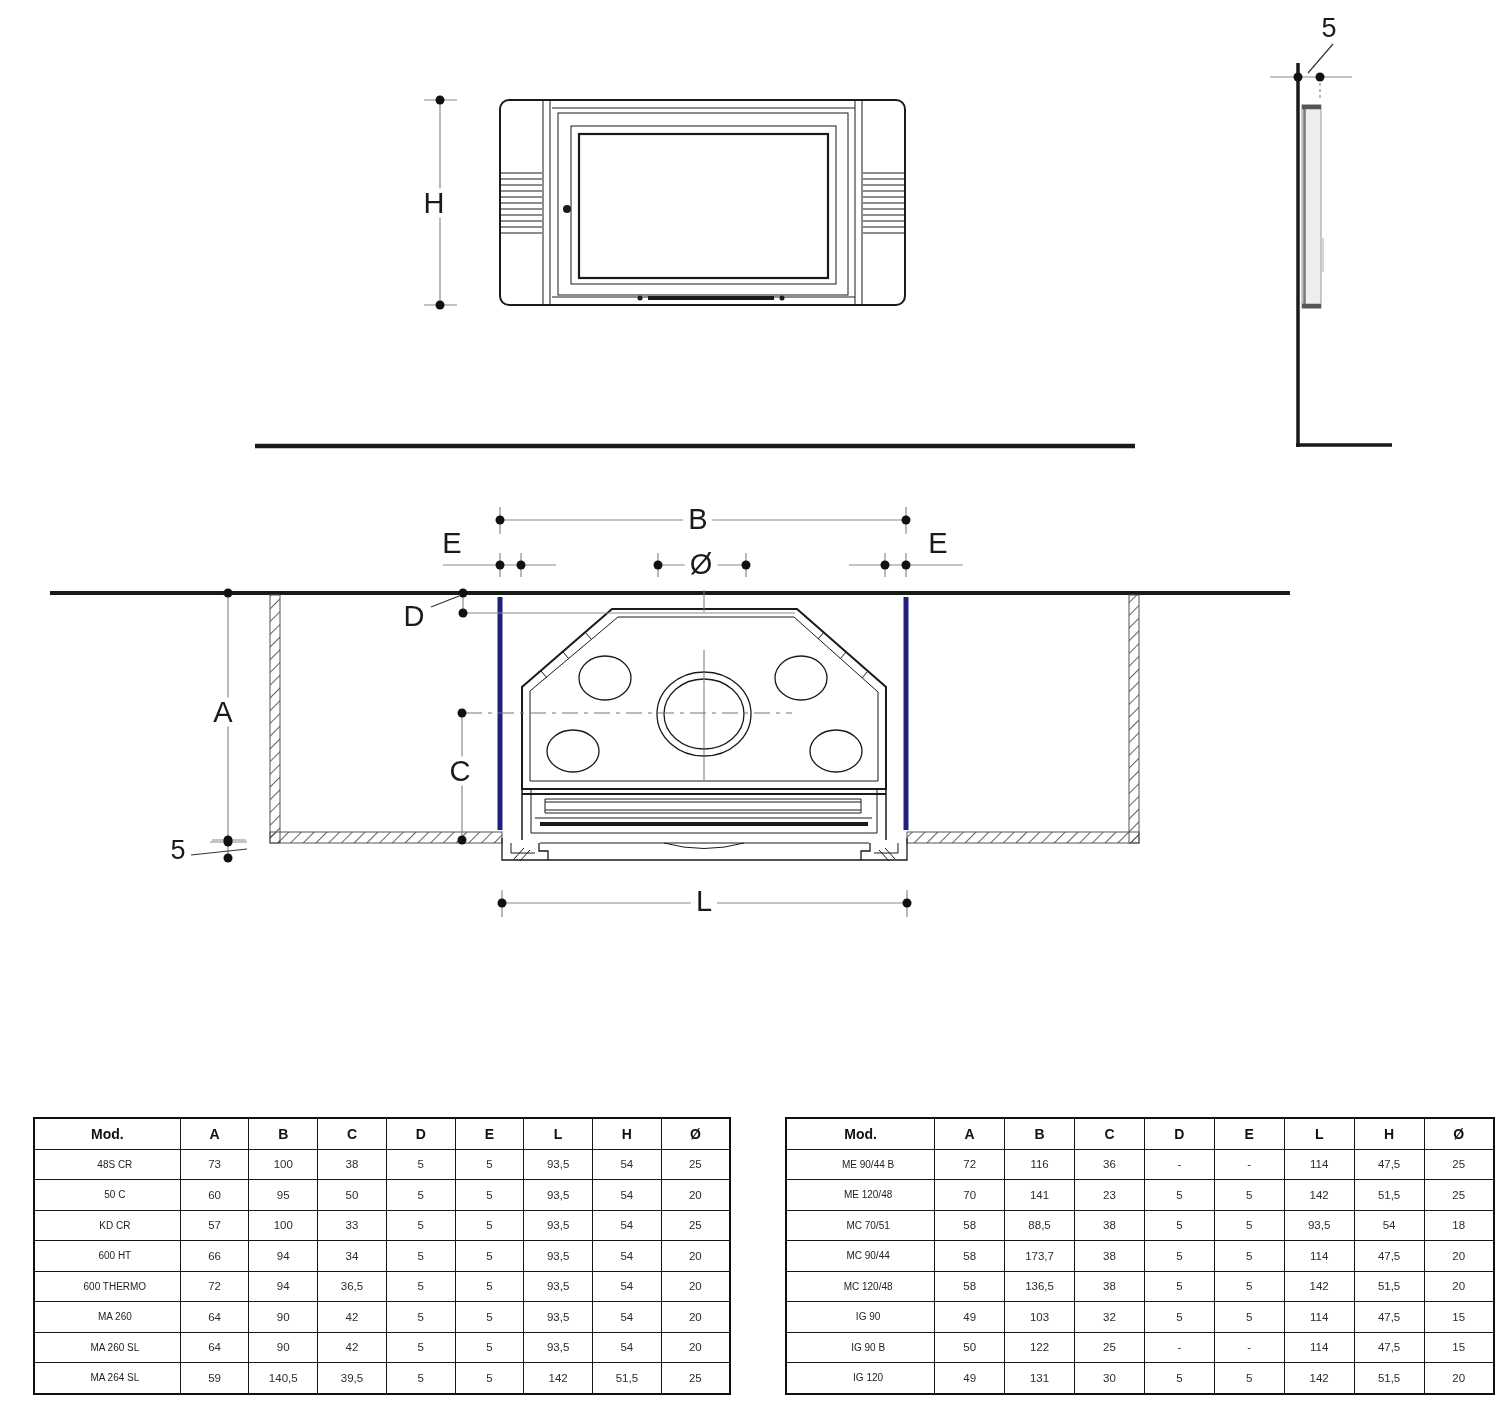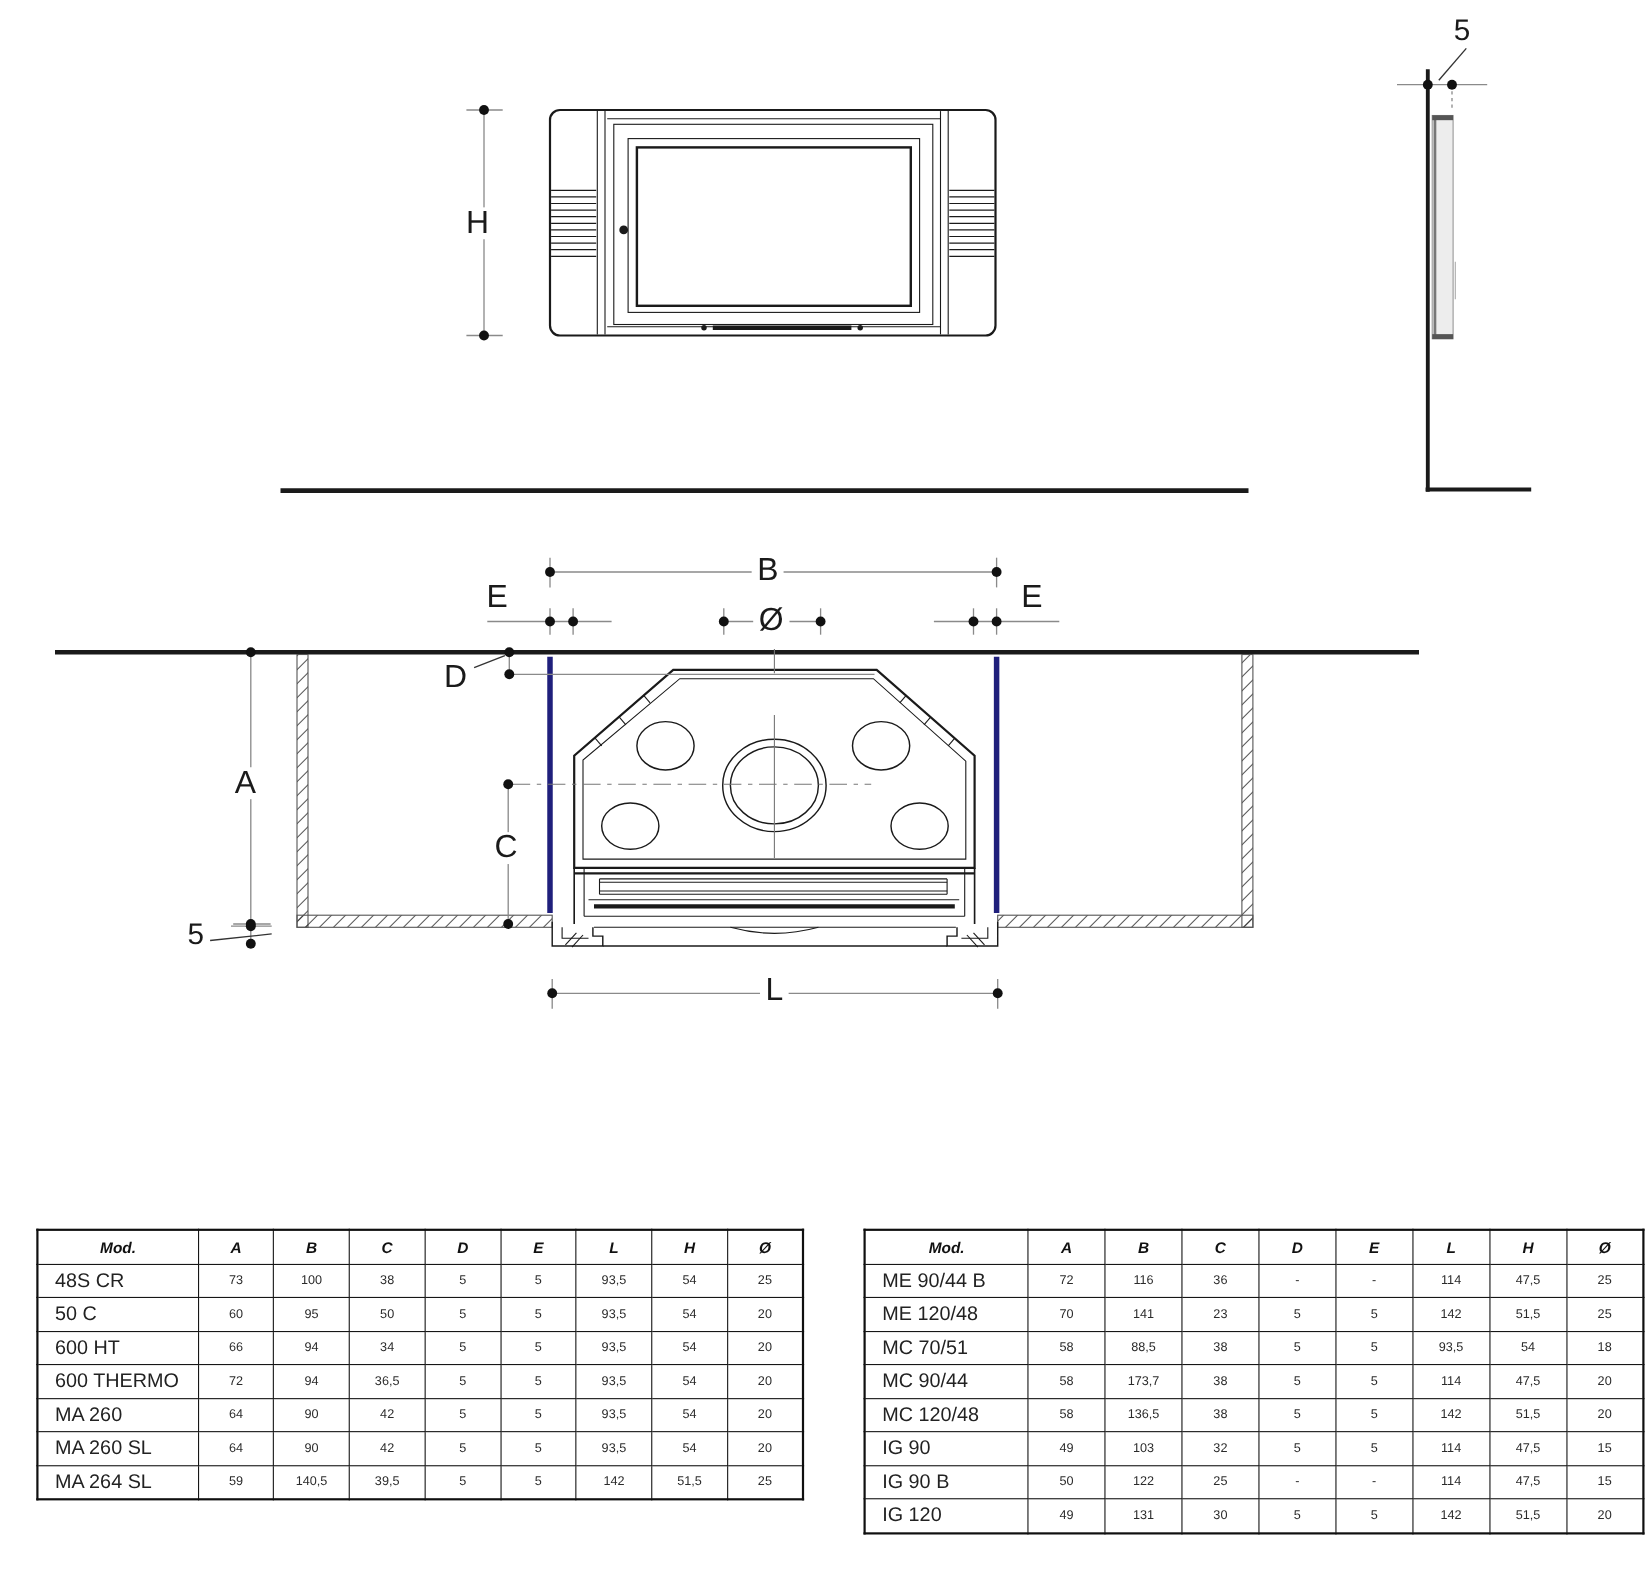--- a/index.html
+++ b/index.html
@@ -38,30 +38,29 @@
     height:29.5px;
     padding:0;
     text-align:center;
     vertical-align:middle;
     overflow:hidden;
   }
   .spec-table th{
     font-size:14px;
     font-weight:bold;
     color:#111;
-    font-style:italic;
   }
   .spec-table td{
     font-size:11.5px;
     color:#2b2b2b;
   }
   .spec-table td.model{
-    text-align:left;
+    text-align:center;
     padding-left:15px;
-    font-size:18px;
+    font-size:10px;
     color:#222;
   }
 </style>
 </head>
 <body>
 
 <div class="drawing">
   <svg width="1500" height="1080" viewBox="0 0 1500 1080">
     <defs>
       <pattern id="hatch" width="9" height="9" patternUnits="userSpaceOnUse" patternTransform="rotate(45)">
@@ -318,20 +317,31 @@
         <td class="num">60</td>
         <td class="num">95</td>
         <td class="num">50</td>
         <td class="num">5</td>
         <td class="num">5</td>
         <td class="num">93,5</td>
         <td class="num">54</td>
         <td class="num">20</td>
       </tr>
       <tr>
+        <td class="model">KD CR</td>
+        <td class="num">57</td>
+        <td class="num">100</td>
+        <td class="num">33</td>
+        <td class="num">5</td>
+        <td class="num">5</td>
+        <td class="num">93,5</td>
+        <td class="num">54</td>
+        <td class="num">25</td>
+      </tr>
+      <tr>
         <td class="model">600 HT</td>
         <td class="num">66</td>
         <td class="num">94</td>
         <td class="num">34</td>
         <td class="num">5</td>
         <td class="num">5</td>
         <td class="num">93,5</td>
         <td class="num">54</td>
         <td class="num">20</td>
       </tr>

